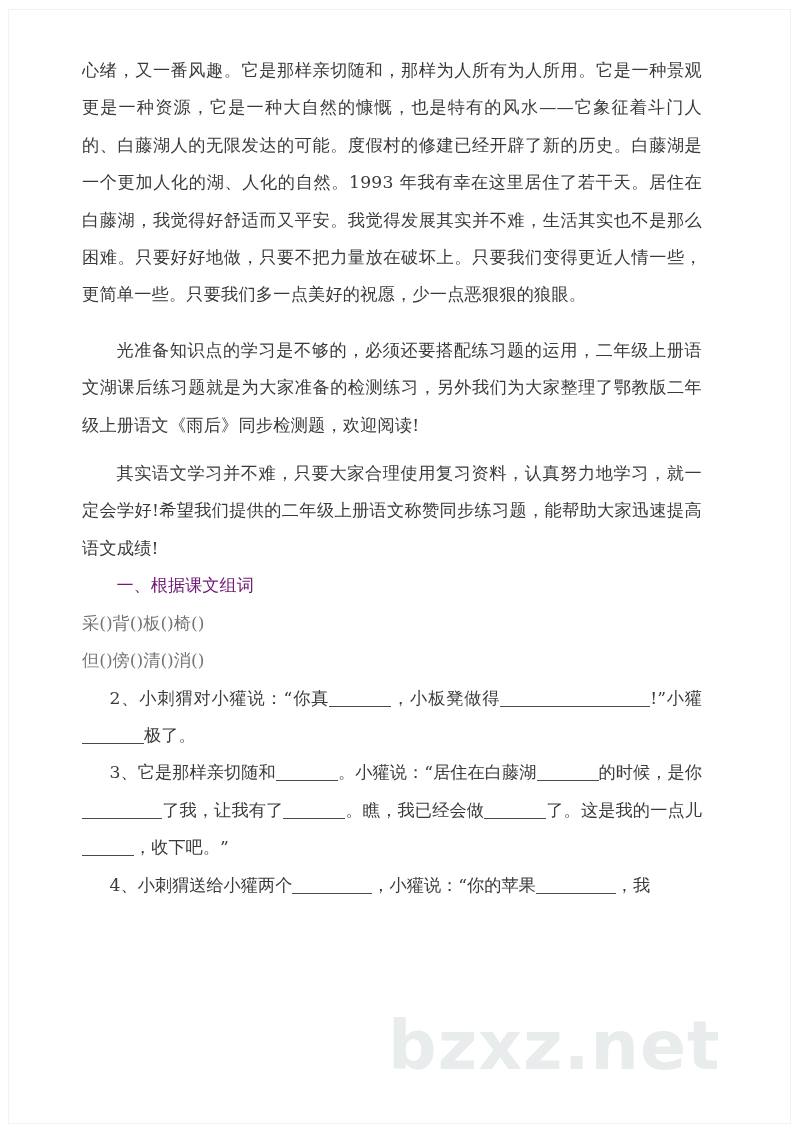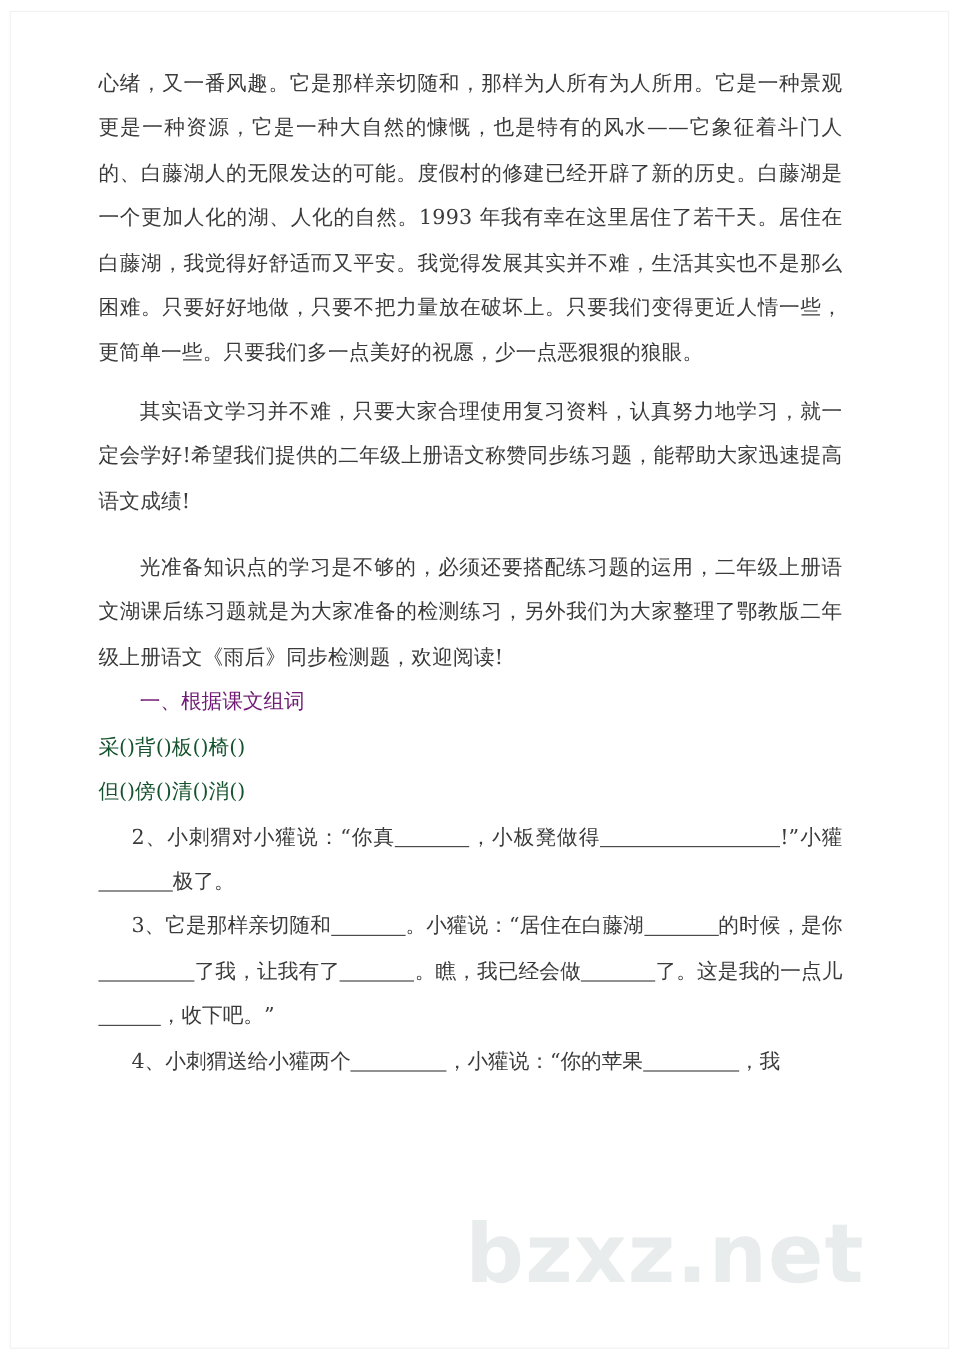--- a/index.html
+++ b/index.html
@@ -80,21 +80,21 @@
     font-size: 17.2px;
     line-height: 37.4px;
     color: #701a75;
     margin: 0;
     text-indent: 2em;
   }
 
   .wordline {
     font-size: 17.2px;
     line-height: 37.4px;
-    color: #14532d;
+    color: #737373;
     margin: 0;
     text-indent: 0;
   }
 
   .qitem {
     font-size: 17.2px;
     line-height: 37.4px;
     color: #3a3a3a;
     margin: 0;
     text-indent: 1.6em;
@@ -119,23 +119,23 @@
 <div id="page">
 
   <div id="page-frame"></div>
 
   <div id="watermark">bzxz.net</div>
 
   <div id="content">
 
     <p class="para">心绪，又一番风趣。它是那样亲切随和，那样为人所有为人所用。它是一种景观更是一种资源，它是一种大自然的慷慨，也是特有的风水——它象征着斗门人的、白藤湖人的无限发达的可能。度假村的修建已经开辟了新的历史。白藤湖是一个更加人化的湖、人化的自然。1993 年我有幸在这里居住了若干天。居住在白藤湖，我觉得好舒适而又平安。我觉得发展其实并不难，生活其实也不是那么困难。只要好好地做，只要不把力量放在破坏上。只要我们变得更近人情一些，更简单一些。只要我们多一点美好的祝愿，少一点恶狠狠的狼眼。</p>
 
+    <p class="para indent gap">光准备知识点的学习是不够的，必须还要搭配练习题的运用，二年级上册语文湖课后练习题就是为大家准备的检测练习，另外我们为大家整理了鄂教版二年级上册语文《雨后》同步检测题，欢迎阅读!</p>
+
     <p class="para indent gap-sm">其实语文学习并不难，只要大家合理使用复习资料，认真努力地学习，就一定会学好!希望我们提供的二年级上册语文称赞同步练习题，能帮助大家迅速提高语文成绩!</p>
-
-    <p class="para indent gap">光准备知识点的学习是不够的，必须还要搭配练习题的运用，二年级上册语文湖课后练习题就是为大家准备的检测练习，另外我们为大家整理了鄂教版二年级上册语文《雨后》同步检测题，欢迎阅读!</p>
 
     <p class="heading gap-sm">一、根据课文组词</p>
 
     <p class="wordline">采()背()板()椅()</p>
 
     <p class="wordline">但()傍()清()消()</p>
 
 
 
     <p class="qitem"><span>2、</span><span>小刺猬对小獾说：“你真</span><span class="blank b-m"></span><span>，小板凳做得</span><span class="blank b-xl"></span><span>!”小獾</span><span class="blank b-m"></span><span>极了。</span></p>

